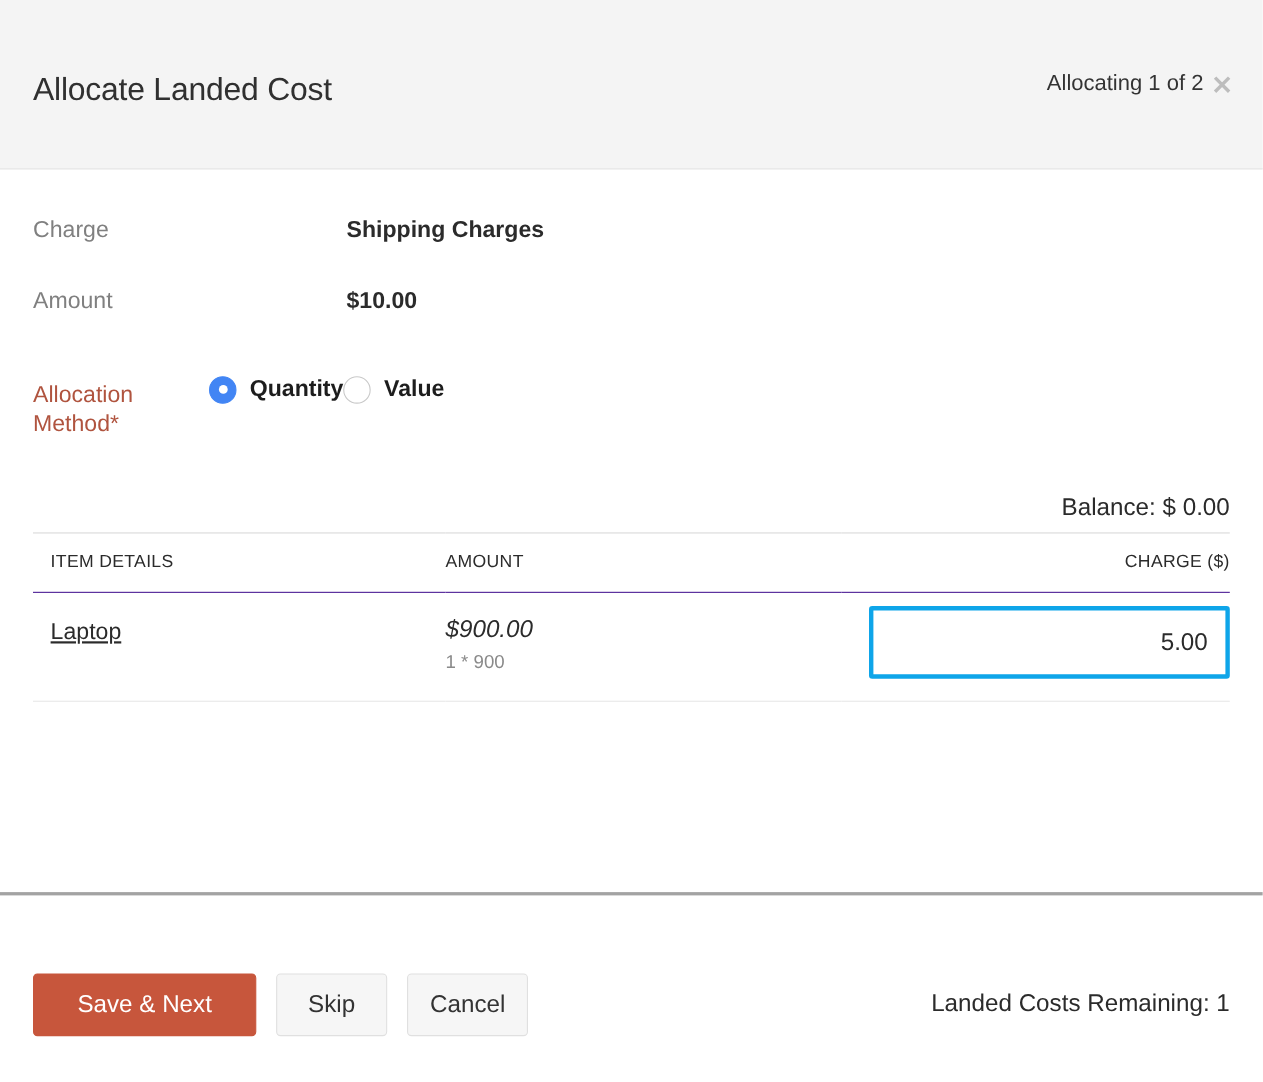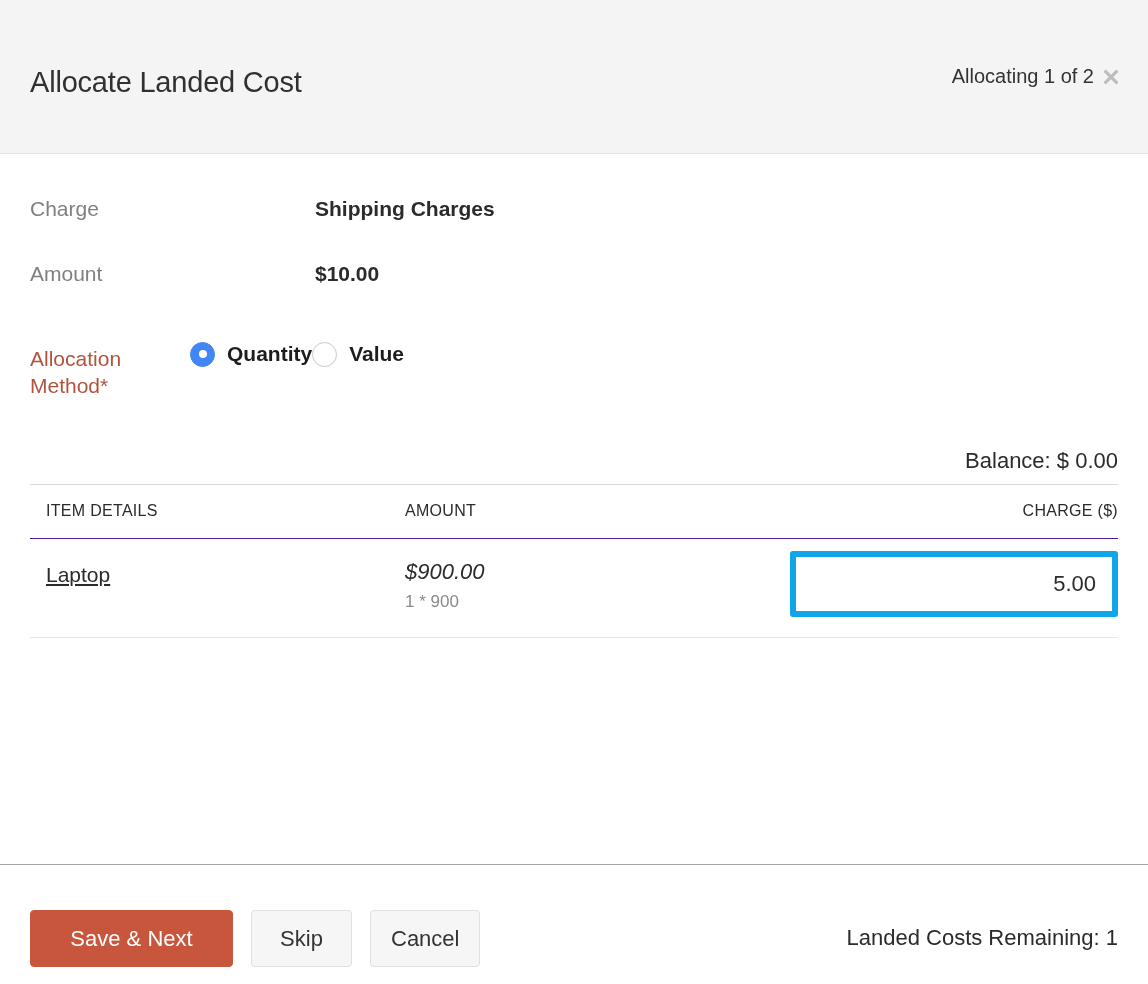--- a/index.html
+++ b/index.html
@@ -196,39 +196,39 @@
     margin-top: 9px;
     line-height: 1;
   }
   .charge-cell {
     text-align: right;
     padding-top: 12px !important;
   }
   .charge-input {
     width: 328px;
     height: 66px;
-    border: 6px solid #0ea5e9;
+    border: 4px solid #0ea5e9;
     border-radius: 3px;
     background: #ffffff;
     font-family: "Liberation Sans", sans-serif;
     font-size: 22px;
     color: #2b2b2b;
     text-align: right;
     padding: 0 16px;
     outline: none;
   }
 
   
   .dialog-footer {
     flex: 0 0 auto;
-    border-top: 1px solid #a3a3a3;
+    border-top: 3px solid #a3a3a3;
     padding: 28px 30px 0 30px;
     display: flex;
     align-items: center;
-    height: 120px;
+    height: 173px;
     justify-content: space-between;
   }
   .btn {
     font-family: "Liberation Sans", sans-serif;
     font-size: 22px;
     border-radius: 4px;
     cursor: pointer;
     padding: 0 20px;
     height: 57px;
     display: inline-flex;

